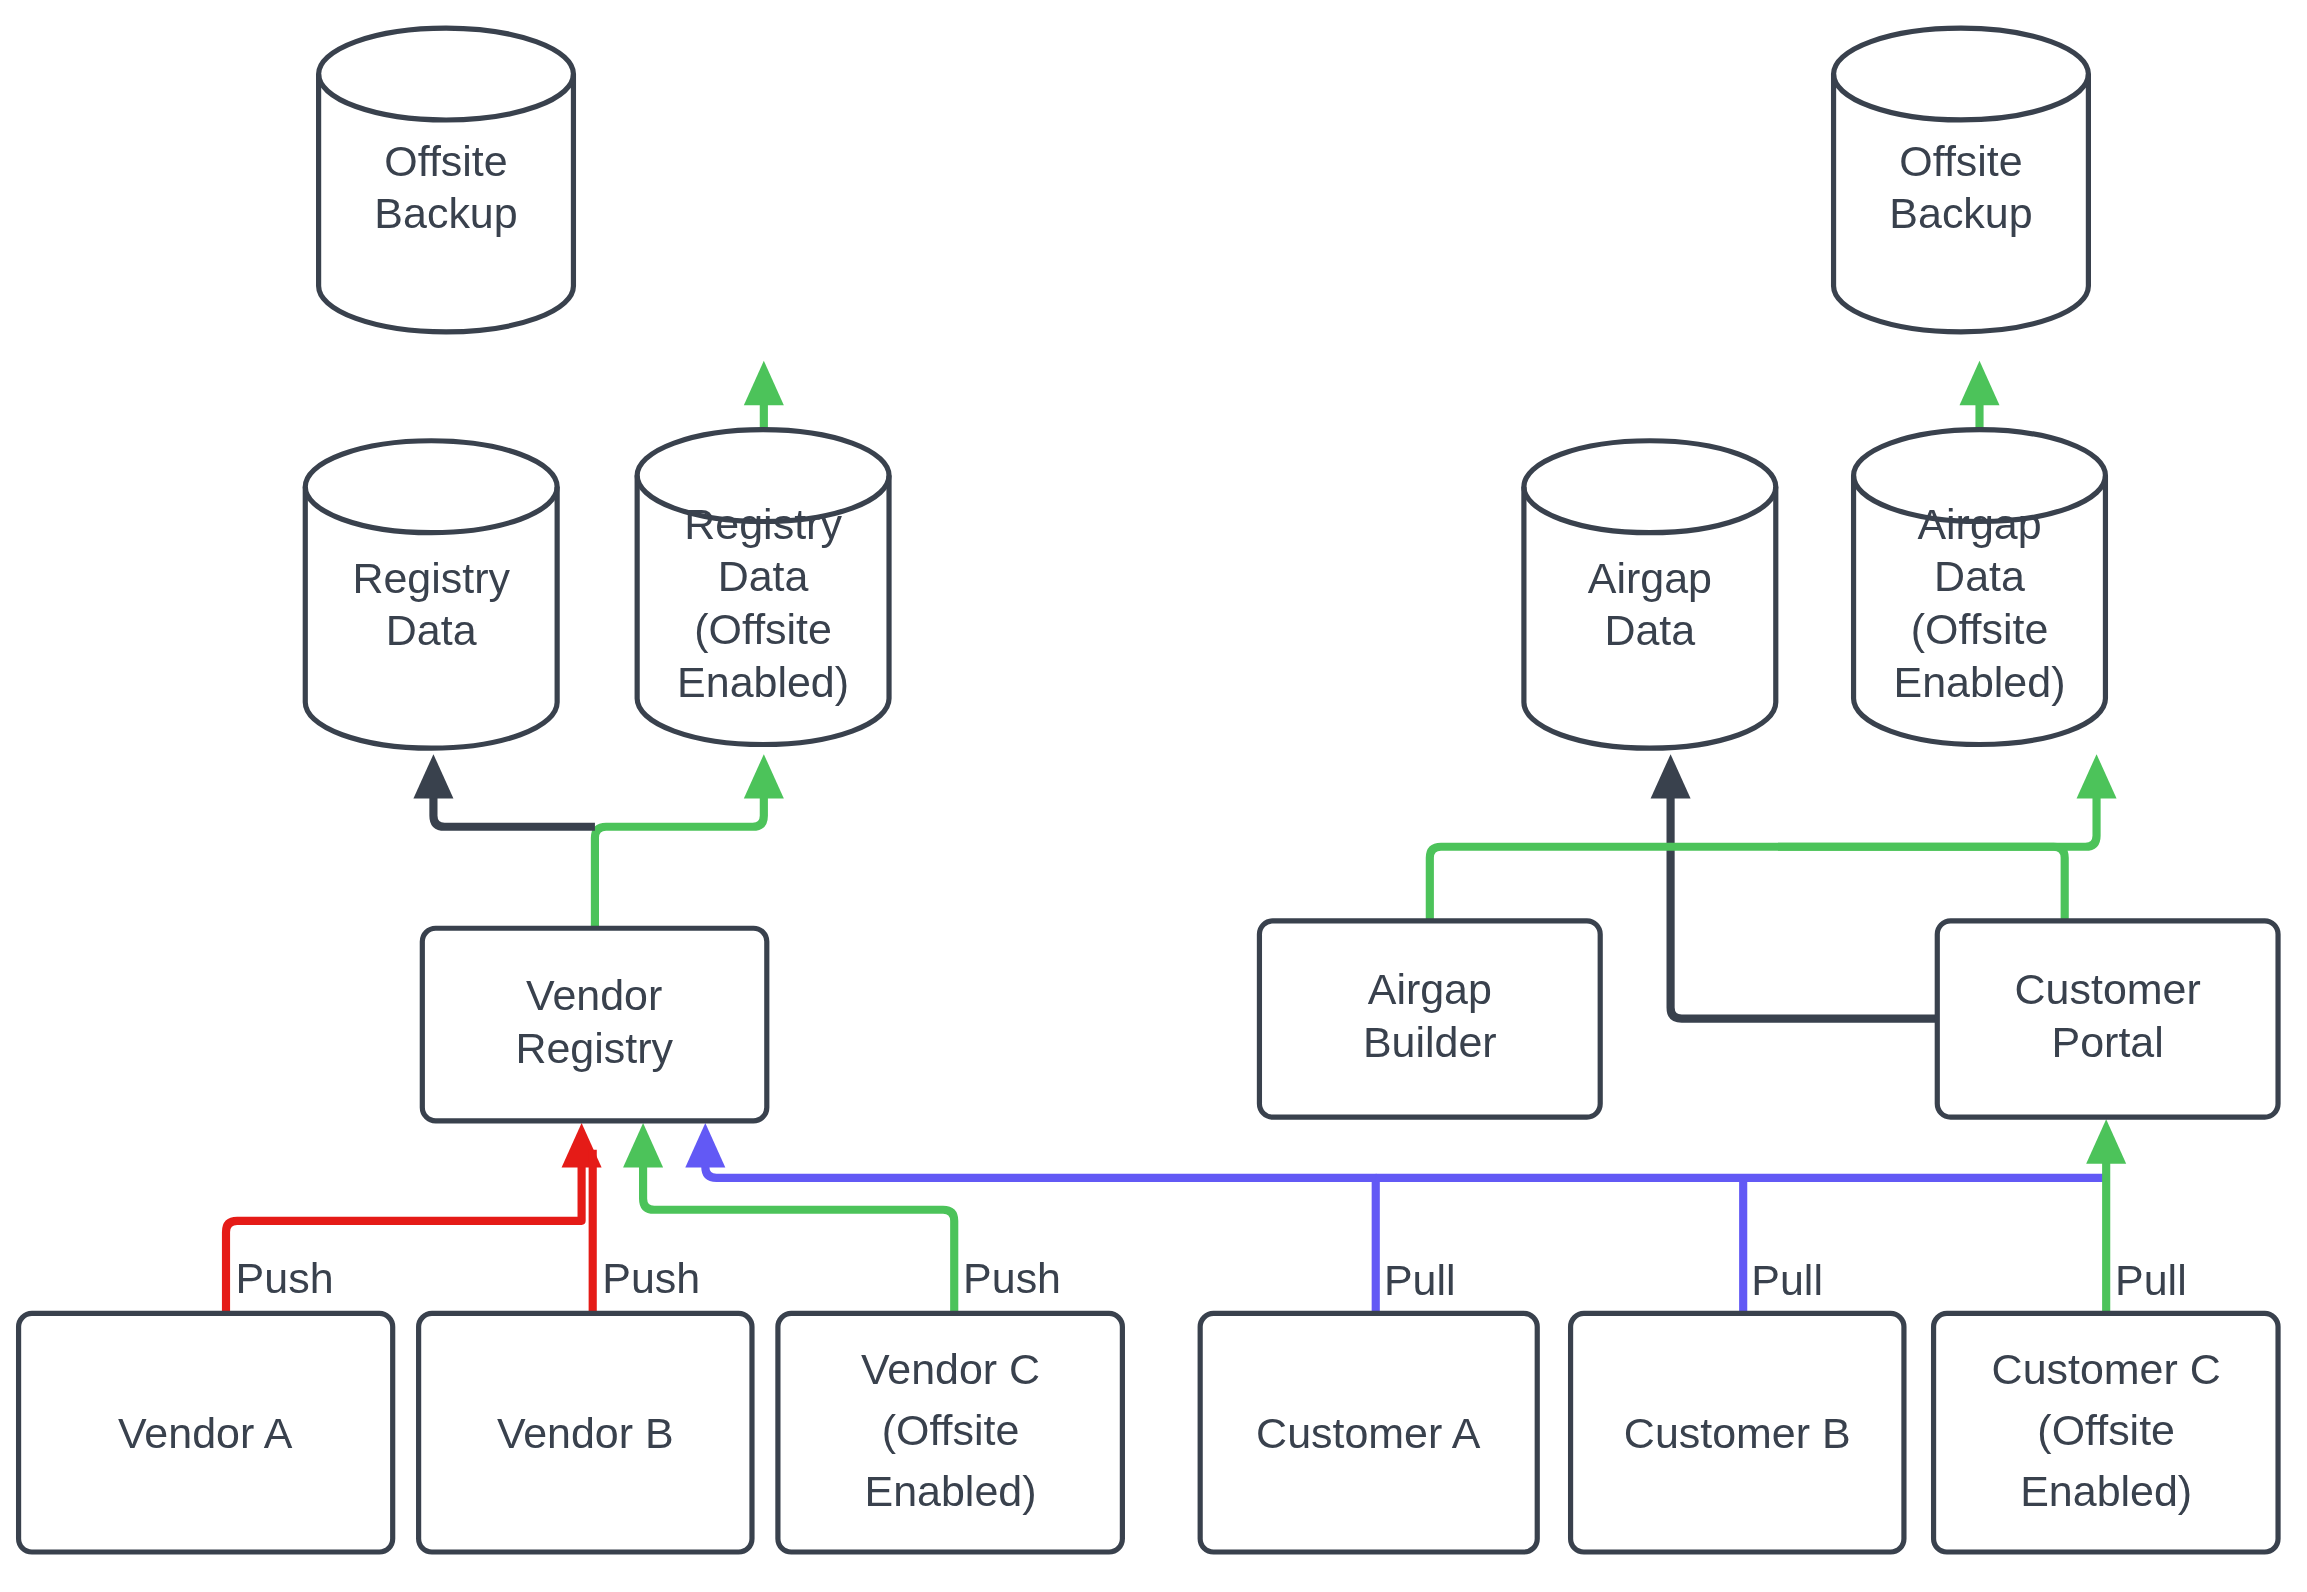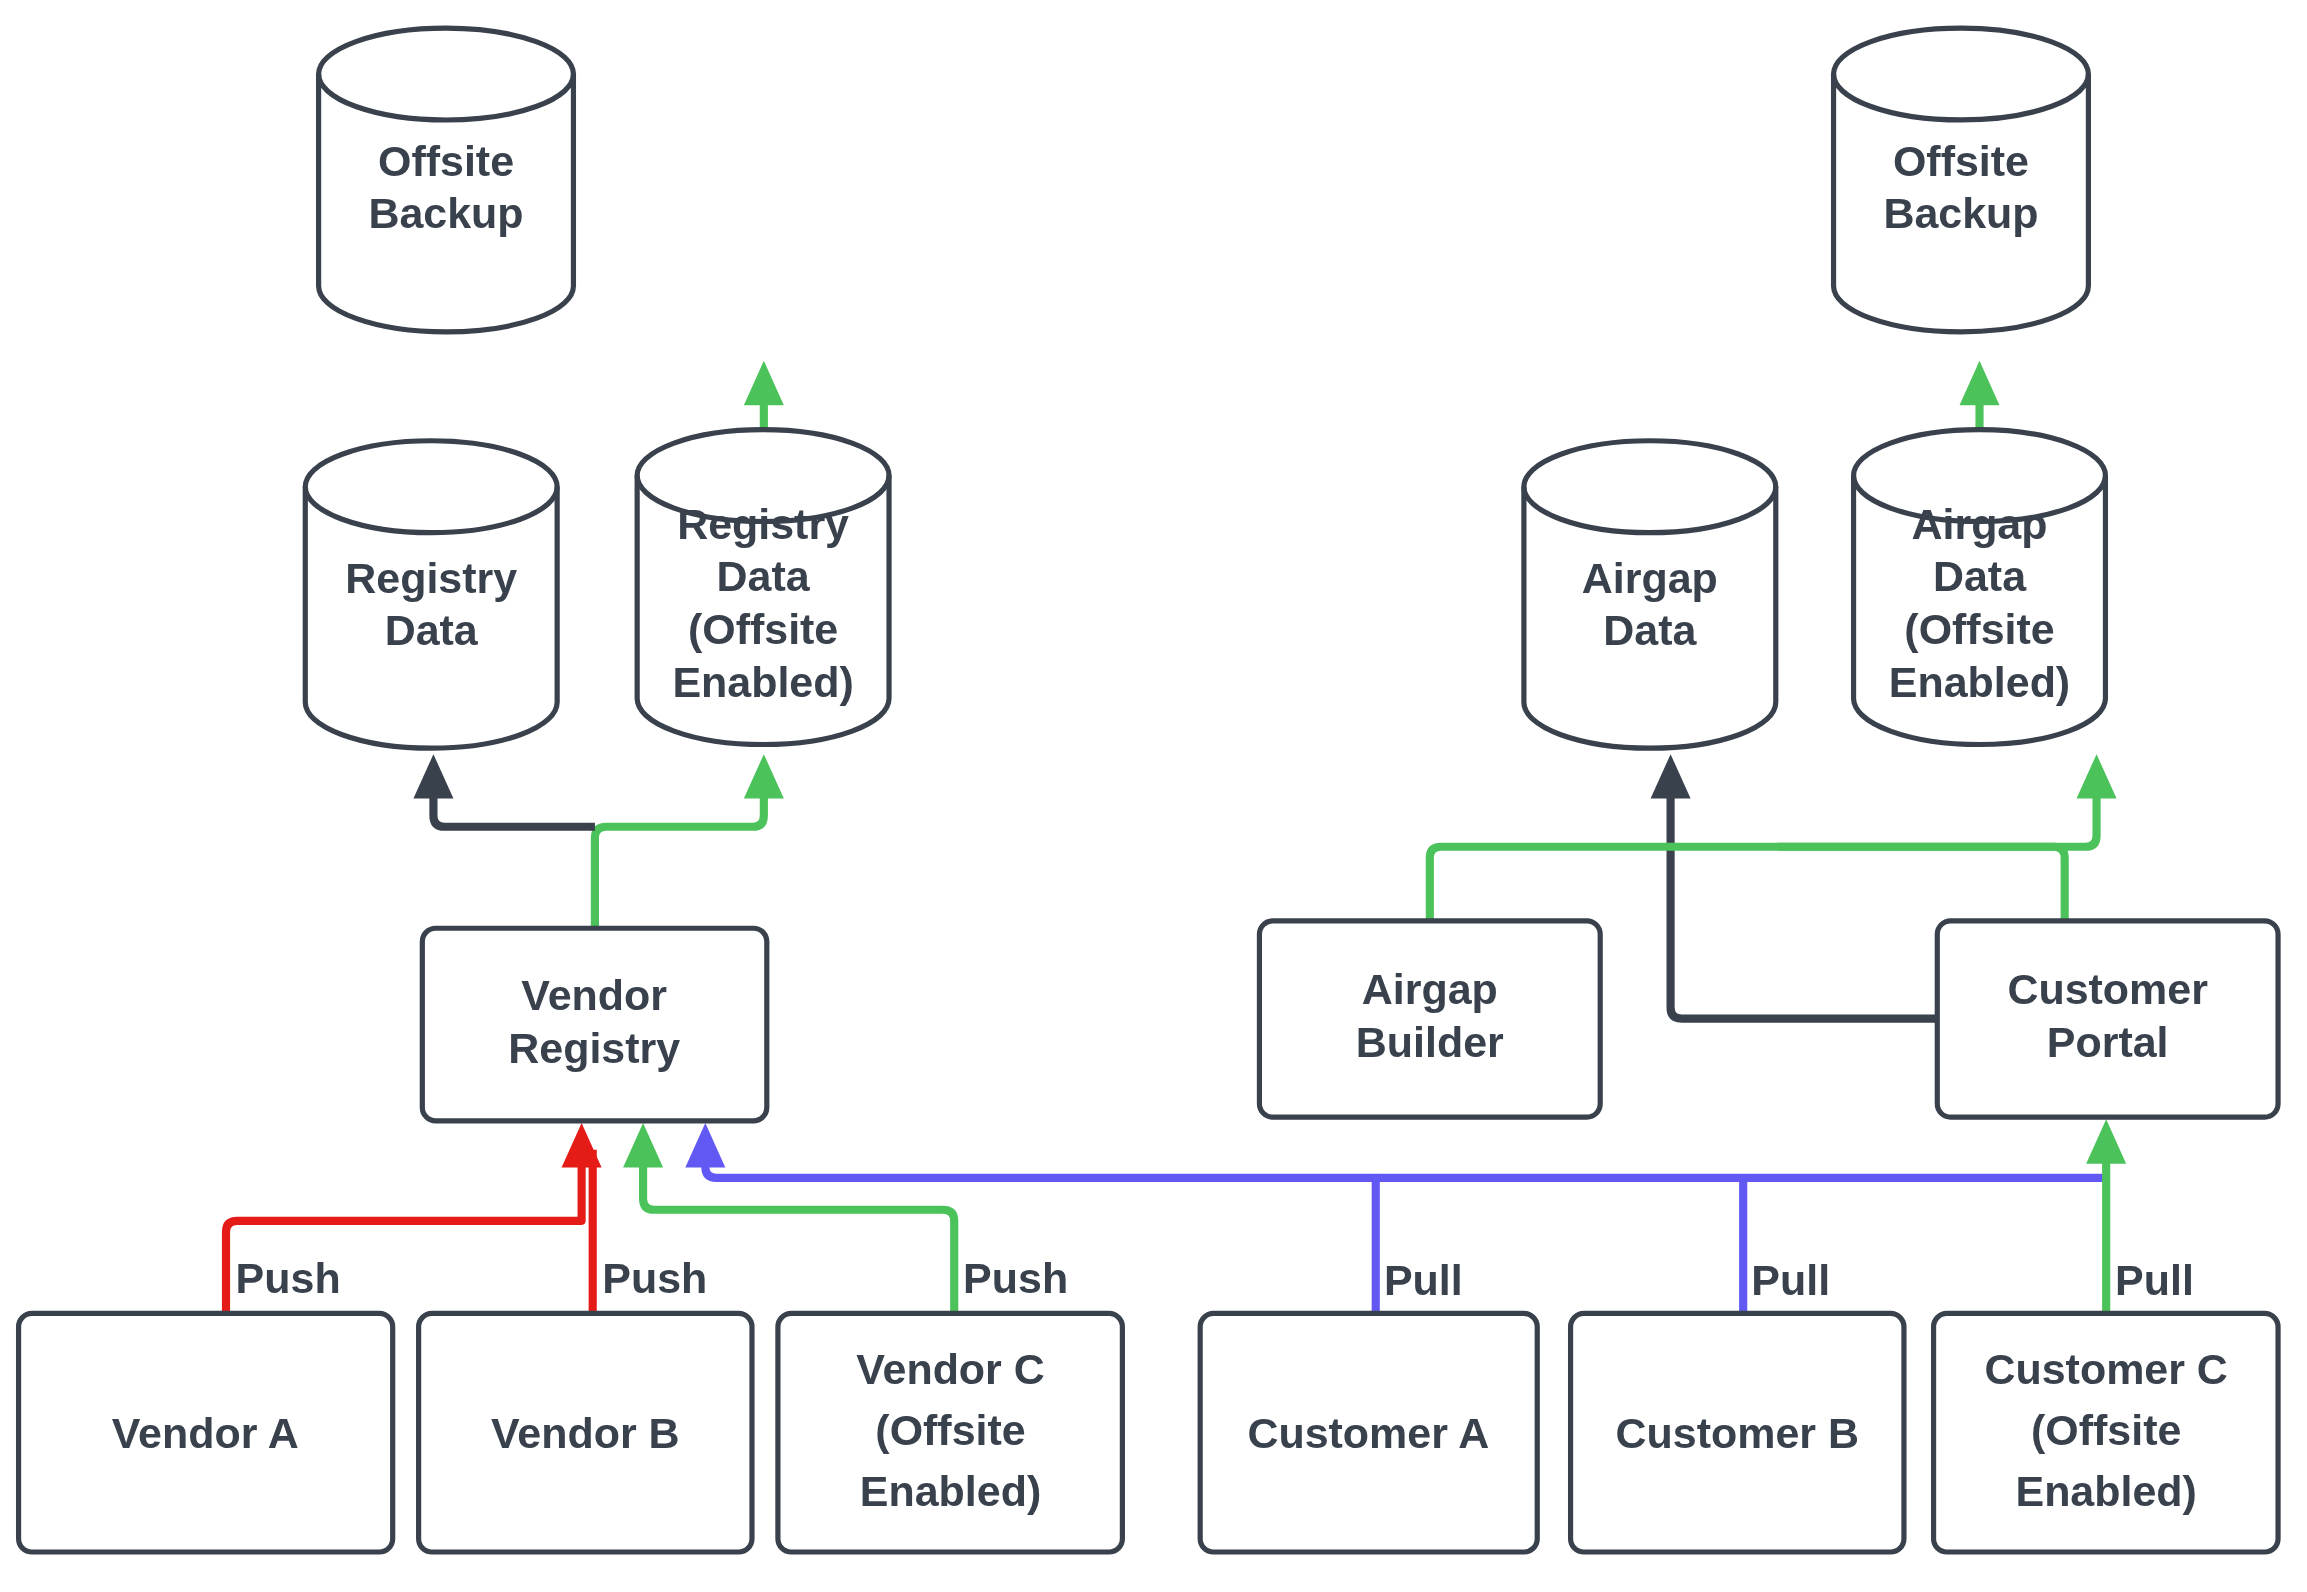--- a/index.html
+++ b/index.html
@@ -1,17 +1,17 @@
 <!DOCTYPE html>
 <html style="font-size:12px"><head>
 <meta charset="utf-8">
 <style>
   html,body{margin:0;padding:0;background:#ffffff;}
   body{font-family:"Liberation Sans",sans-serif;}
-  #stage{position:relative;width:2307px;height:1592px;background:#ffffff;overflow:hidden;font-weight:bold;}
+  #stage{position:relative;width:2307px;height:1592px;background:#ffffff;overflow:hidden;}
   svg#diagram{position:absolute;left:0;top:0;width:2307px;height:1592px;display:block;}
   .node-shape{fill:#ffffff;stroke:#39414D;stroke-width:7;}
   .node-shape-cyl{fill:#ffffff;stroke:#39414D;stroke-width:7;stroke-linejoin:round;}
   .node-label{fill:#39414D;font-family:"Liberation Sans",sans-serif;font-size:58px;text-anchor:middle;dominant-baseline:middle;}
   .edge-label{fill:#39414D;font-family:"Liberation Sans",sans-serif;font-size:58px;text-anchor:start;dominant-baseline:middle;}
   .link{fill:none;stroke-width:11;stroke-linecap:butt;stroke-linejoin:round;}
   .link-dark{stroke:#39414D;}
   .link-green{stroke:#4CC35A;}
   .link-red{stroke:#E51B17;}
   .link-purple{stroke:#6259F5;}

